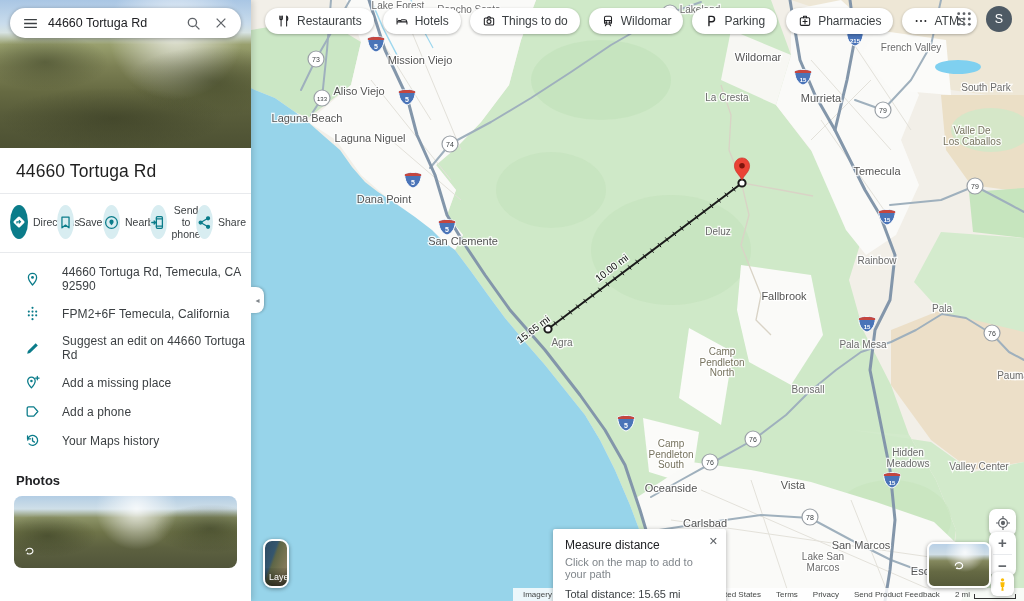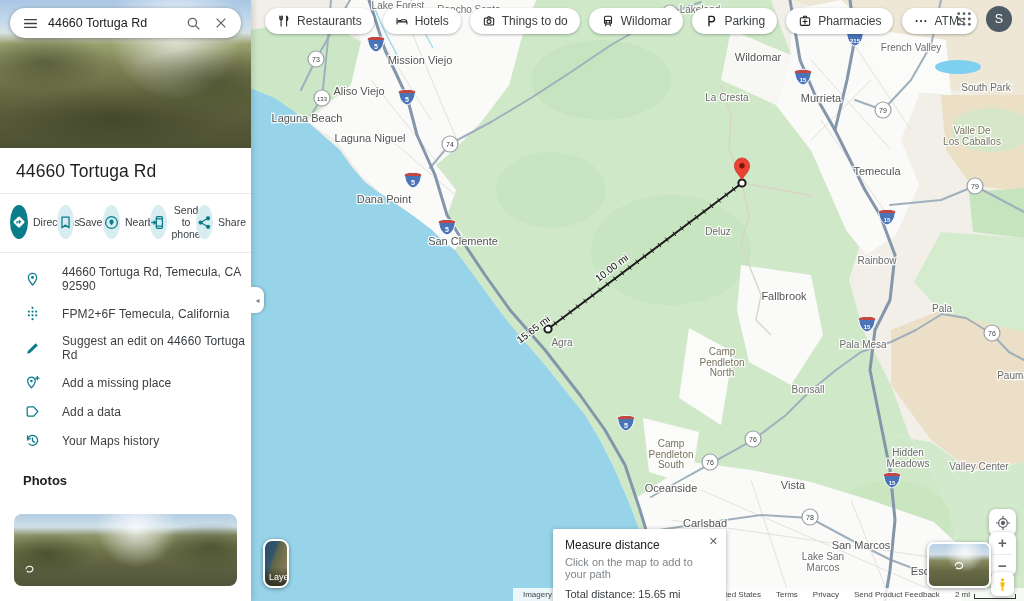--- a/index.html
+++ b/index.html
@@ -32,21 +32,21 @@
   .actions { display:flex; justify-content:space-between; padding:10px 10px 12px; border-bottom:1px solid #e8eaed; }
   .action { width:45px; display:flex; flex-direction:row; align-items:center; gap:5px; cursor:pointer; }
   .action .circ { width:34px; height:34px; border-radius:50%; background:#d8edf1; color:#0b7c8a;
     display:flex; align-items:center; justify-content:center; }
   .action.primary .circ { background:#0b7c8a; color:#fff; }
   .action .albl { font-size:10.5px; color:#3c4043; text-align:center; line-height:1.15; }
   .details { padding:6px 0 4px; }
   .drow { display:flex; align-items:center; gap:21px; padding:6px 0 6px 24px; cursor:pointer; }
   .drow .dicon { width:17px; height:17px; color:#0b7c8a; flex:0 0 auto; display:flex; align-items:center; }
   .drow .dtxt { font-size:12px; color:#3c4043; letter-spacing:.1px; }
-  .photos-h { padding:14px 16px 26px; font-size:13px; font-weight:700; color:#202124;margin-left:7px; }
+  .photos-h { padding:14px 16px 8px; font-size:13px; font-weight:700; color:#202124; }
   .photo-thumb { position:relative; margin:0 14px; height:72px; border-radius:8px; cursor:pointer;
     background:
       radial-gradient(circle at 55% 18%, rgba(255,255,255,.8), rgba(255,255,255,0) 30%),
       linear-gradient(180deg,#b3cde4 0%,#cfdfe8 18%,#8d9468 30%,#6f7449 50%,#5d6140 72%,#51553a 100%); }
   .photo-thumb .veg { position:absolute; inset:0; border-radius:8px;
      background:
        radial-gradient(ellipse 70px 30px at 15% 55%, rgba(52,58,32,.55), rgba(0,0,0,0) 70%),
        radial-gradient(ellipse 80px 34px at 88% 45%, rgba(48,54,30,.55), rgba(0,0,0,0) 70%); }
   .p360 { position:absolute; left:8px; bottom:6px; color:#fff; }
 
@@ -226,21 +226,21 @@
             </svg>
           </span>
                  <span class="dtxt">Add a missing place</span>
         </div>
         <div class="drow">
           <span class="dicon">
             <svg viewBox="0 0 24 24" width="17" height="17" fill="none" stroke="currentColor" stroke-width="1.8" stroke-linecap="round" stroke-linejoin="round">
               <path d="M4.5 7.5a2 2 0 0 1 2-2h7.3l5.7 6.5-5.7 6.5H6.5a2 2 0 0 1-2-2z"></path>
             </svg>
           </span>
-                 <span class="dtxt">Add a data</span>
+                 <span class="dtxt">Add a phone</span>
         </div>
         <div class="drow">
           <span class="dicon">
             <svg viewBox="0 0 24 24" width="17" height="17" fill="none" stroke="currentColor" stroke-width="1.8" stroke-linecap="round" stroke-linejoin="round">
               <path d="M5.2 11.5a7 7 0 1 1 2 5.2M5 5.5v4.2h4.2M12 8.5v4l2.8 1.8"></path>
             </svg>
           </span>
                  <span class="dtxt">Your Maps history</span>
         </div>
       </div>

